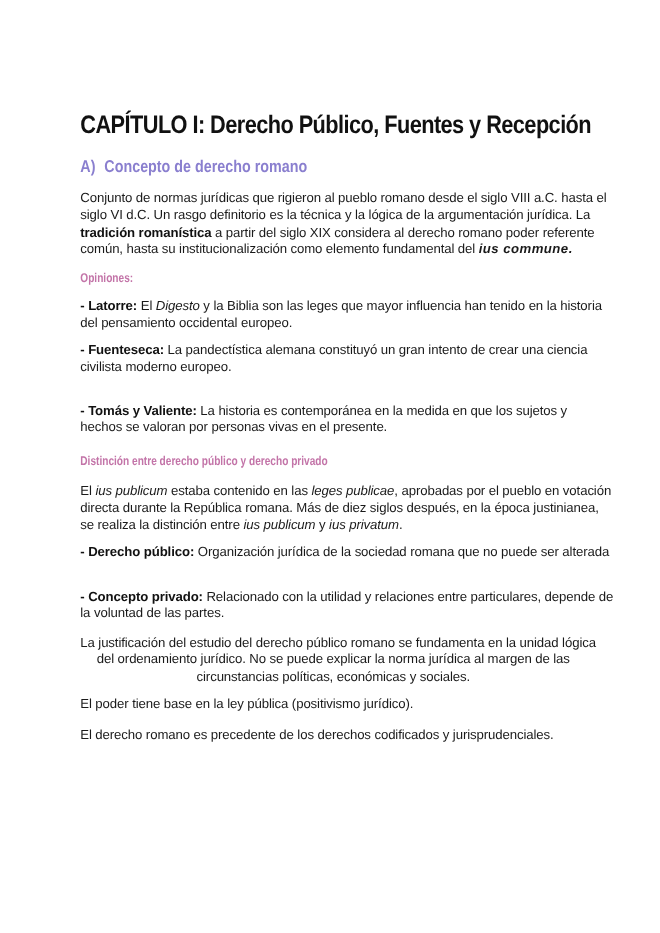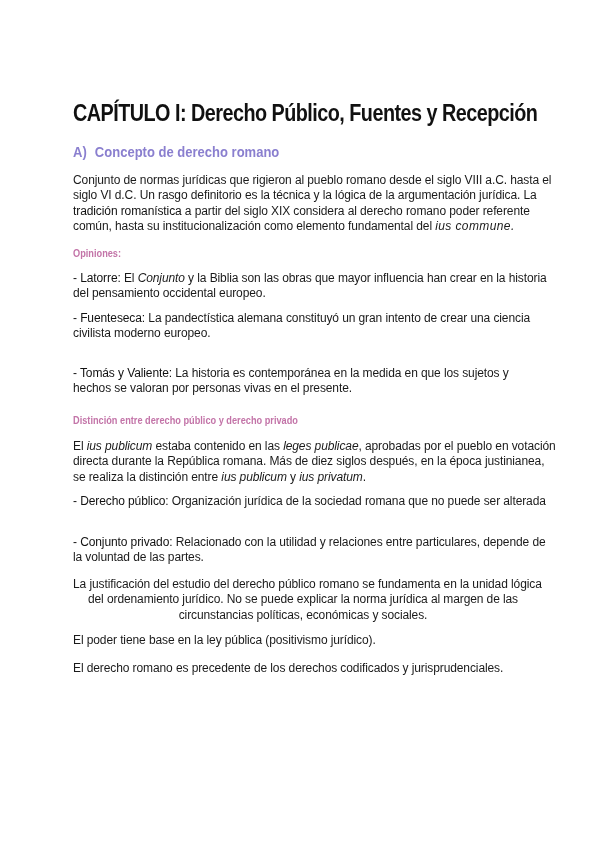--- a/index.html
+++ b/index.html
@@ -21,23 +21,23 @@
     .h3 {
       position: absolute; left: 73px; font-family: "Liberation Sans", sans-serif; font-weight: bold;
       font-size: 11.5px; color: #c374a8; white-space: nowrap;
       transform: scaleX(0.8); transform-origin: left top;
     }
     .para {
       position: absolute; left: 73px; width: 460px;
       font-size: 12px; line-height: 15.4px; color: #1a1a1a;
       letter-spacing: -0.1px;
     }
-    .para b { font-weight: normal; color: #111; text-align: center; }
+    .para b { font-weight: bold; color: #111; text-align: center; }
     .para i { font-style: italic; }
-    .para .bi { font-weight: normal; font-style: italic; letter-spacing: 0.4px; }
+    .para .bi { font-weight: bold; font-style: italic; letter-spacing: 0.4px; }
     .line { white-space: nowrap; display: block; }
   </style>
 </head>
 <body>
 
 <div class="page">
 
   <div class="title">CAPÍTULO I: Derecho Público, Fuentes y Recepción</div>
 
   <div class="h2">
@@ -47,21 +47,21 @@
   <div class="para" style="top:157px;">
     <span class="line">Conjunto de normas jurídicas que rigieron al pueblo romano desde el siglo VIII a.C. hasta el</span>
     <span class="line">siglo VI d.C. Un rasgo definitorio es la técnica y la lógica de la argumentación jurídica. La</span>
     <span class="line"><b>tradición romanística</b><span> a partir del siglo XIX considera al derecho romano poder referente</span></span>
     <span class="line"><span>común, hasta su institucionalización como elemento fundamental del </span><span class="bi">ius commune.</span></span>
   </div>
 
   <div class="h3" style="top:231px;">Opiniones:</div>
 
   <div class="para" style="top:255px;">
-    <span class="line"><b>- Latorre:</b><span> El </span><i>Conjunto</i><span> y la Biblia son las obras que mayor influencia han crear en la historia</span></span>
+    <span class="line"><b>- Latorre:</b><span> El </span><i>Digesto</i><span> y la Biblia son las leges que mayor influencia han tenido en la historia</span></span>
     <span class="line">del pensamiento occidental europeo.</span>
   </div>
 
   <div class="para" style="top:295px;">
     <span class="line"><b>- Fuenteseca:</b><span> La pandectística alemana constituyó un gran intento de crear una ciencia</span></span>
     <span class="line">civilista moderno europeo.</span>
   </div>
 
   <div class="para" style="top:350px;">
     <span class="line"><b>- Tomás y Valiente:</b><span> La historia es contemporánea en la medida en que los sujetos y</span></span>
@@ -74,21 +74,21 @@
     <span class="line"><span>El </span><i>ius publicum</i><span> estaba contenido en las </span><i>leges publicae</i><span>, aprobadas por el pueblo en votación</span></span>
     <span class="line">directa durante la República romana. Más de diez siglos después, en la época justinianea,</span>
     <span class="line"><span>se realiza la distinción entre </span><i>ius publicum</i><span> y </span><i>ius privatum</i><span>.</span></span>
   </div>
 
   <div class="para" style="top:478px;">
     <span class="line"><b>- Derecho público:</b><span> Organización jurídica de la sociedad romana que no puede ser alterada</span></span>
   </div>
 
   <div class="para" style="top:519px;">
-    <span class="line"><b>- Conjunto privado:</b><span> Relacionado con la utilidad y relaciones entre particulares, depende de</span></span>
+    <span class="line"><b>- Concepto privado:</b><span> Relacionado con la utilidad y relaciones entre particulares, depende de</span></span>
     <span class="line">la voluntad de las partes.</span>
   </div>
 
   <div class="para" style="top:561px;text-align:center;">
     <span class="line">La justificación del estudio del derecho público romano se fundamenta en la unidad lógica</span>
     <span class="line">del ordenamiento jurídico. No se puede explicar la norma jurídica al margen de las</span>
     <span class="line">circunstancias políticas, económicas y sociales.</span>
   </div>
 
   <div class="para" style="top:617px;">

